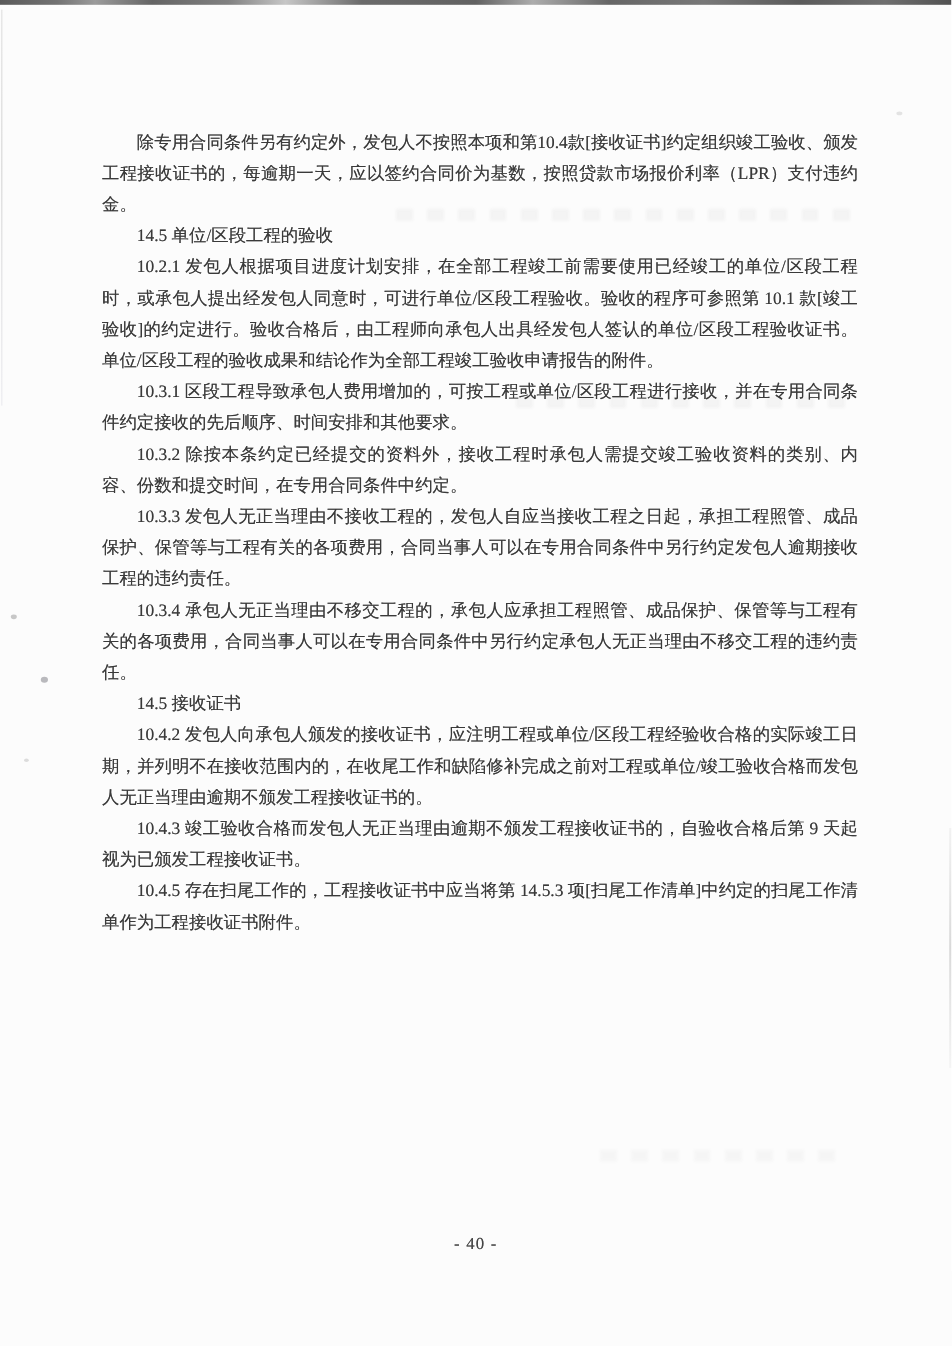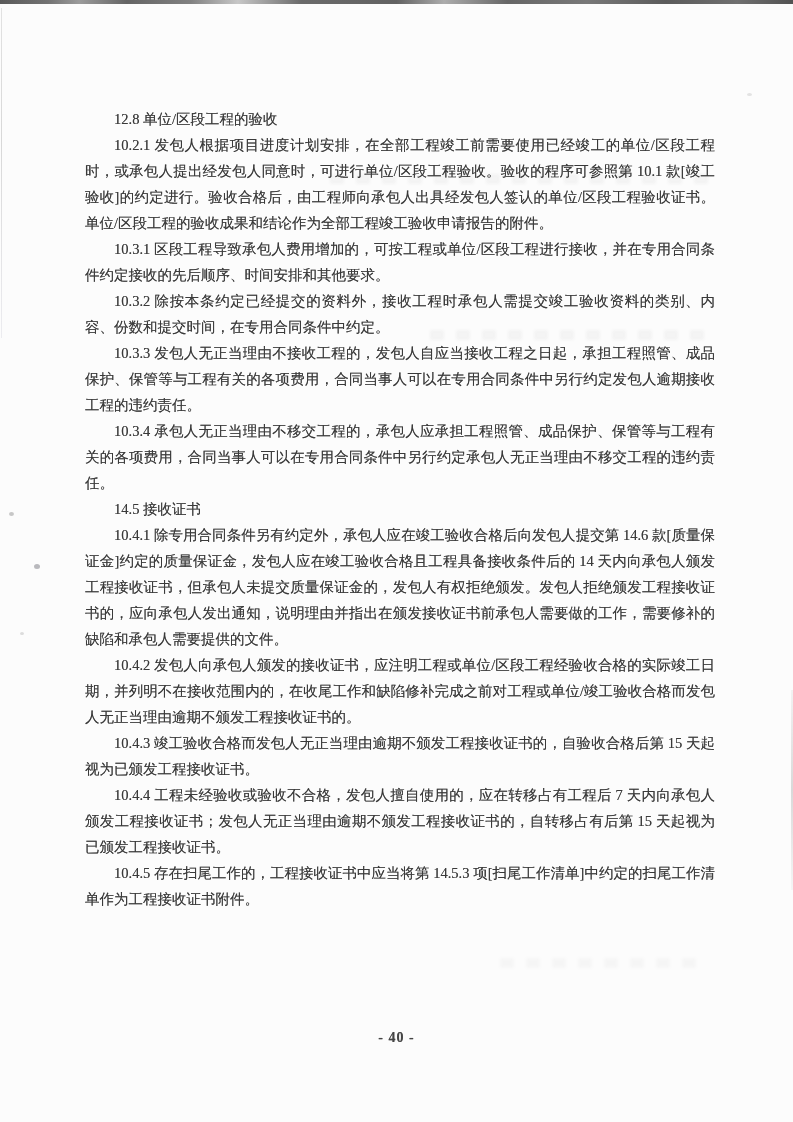--- a/index.html
+++ b/index.html
@@ -67,49 +67,47 @@
   .para { margin: 0; text-indent: 2em; }
   .page-number {
     position: absolute;
     left: 0; top: 1030px;
     width: 793px;
     text-align: center;
     color: #454545;
     font-size: 14px;
     letter-spacing: 1px;
     text-shadow: 0 0 0.5px rgba(58,58,58,0.6);
-    font-weight: bold;
   }
 </style>
 </head>
 <body>
 
 <div class="page">
 
   <div class="scan-edge-top"></div>
   <div class="scan-edge-left"></div>
   <div class="scan-edge-right"></div>
   <div class="speck speck-1"></div>
   <div class="speck speck-2"></div>
   <div class="speck speck-3"></div>
   <div class="speck speck-4"></div>
   <div class="smudge smudge-1"></div>
   <div class="smudge smudge-2"></div>
   <div class="smudge smudge-3"></div>
 
   <div class="content">
-    <p class="para">12.8 单位/区段工程的验收</p>
+    <p class="para">除专用合同条件另有约定外，发包人不按照本项和第10.4款[接收证书]约定组织竣工验收、颁发工程接收证书的，每逾期一天，应以签约合同价为基数，按照贷款市场报价利率（LPR）支付违约金。</p>
+    <p class="para">14.5 单位/区段工程的验收</p>
     <p class="para">10.2.1 发包人根据项目进度计划安排，在全部工程竣工前需要使用已经竣工的单位/区段工程时，或承包人提出经发包人同意时，可进行单位/区段工程验收。验收的程序可参照第 10.1 款[竣工验收]的约定进行。验收合格后，由工程师向承包人出具经发包人签认的单位/区段工程验收证书。单位/区段工程的验收成果和结论作为全部工程竣工验收申请报告的附件。</p>
     <p class="para">10.3.1 区段工程导致承包人费用增加的，可按工程或单位/区段工程进行接收，并在专用合同条件约定接收的先后顺序、时间安排和其他要求。</p>
     <p class="para">10.3.2 除按本条约定已经提交的资料外，接收工程时承包人需提交竣工验收资料的类别、内容、份数和提交时间，在专用合同条件中约定。</p>
     <p class="para">10.3.3 发包人无正当理由不接收工程的，发包人自应当接收工程之日起，承担工程照管、成品保护、保管等与工程有关的各项费用，合同当事人可以在专用合同条件中另行约定发包人逾期接收工程的违约责任。</p>
     <p class="para">10.3.4 承包人无正当理由不移交工程的，承包人应承担工程照管、成品保护、保管等与工程有关的各项费用，合同当事人可以在专用合同条件中另行约定承包人无正当理由不移交工程的违约责任。</p>
     <p class="para">14.5 接收证书</p>
-    <p class="para">10.4.1 除专用合同条件另有约定外，承包人应在竣工验收合格后向发包人提交第 14.6 款[质量保证金]约定的质量保证金，发包人应在竣工验收合格且工程具备接收条件后的 14 天内向承包人颁发工程接收证书，但承包人未提交质量保证金的，发包人有权拒绝颁发。发包人拒绝颁发工程接收证书的，应向承包人发出通知，说明理由并指出在颁发接收证书前承包人需要做的工作，需要修补的缺陷和承包人需要提供的文件。</p>
     <p class="para">10.4.2 发包人向承包人颁发的接收证书，应注明工程或单位/区段工程经验收合格的实际竣工日期，并列明不在接收范围内的，在收尾工作和缺陷修补完成之前对工程或单位/竣工验收合格而发包人无正当理由逾期不颁发工程接收证书的。</p>
-    <p class="para">10.4.3 竣工验收合格而发包人无正当理由逾期不颁发工程接收证书的，自验收合格后第 15 天起视为已颁发工程接收证书。</p>
-    <p class="para">10.4.4 工程未经验收或验收不合格，发包人擅自使用的，应在转移占有工程后 7 天内向承包人颁发工程接收证书；发包人无正当理由逾期不颁发工程接收证书的，自转移占有后第 15 天起视为已颁发工程接收证书。</p>
+    <p class="para">10.4.3 竣工验收合格而发包人无正当理由逾期不颁发工程接收证书的，自验收合格后第 9 天起视为已颁发工程接收证书。</p>
     <p class="para">10.4.5 存在扫尾工作的，工程接收证书中应当将第 14.5.3 项[扫尾工作清单]中约定的扫尾工作清单作为工程接收证书附件。</p>
   </div>
 
   <div class="page-number">- 40 -</div>
 
 </div>
 
 </body></html>

